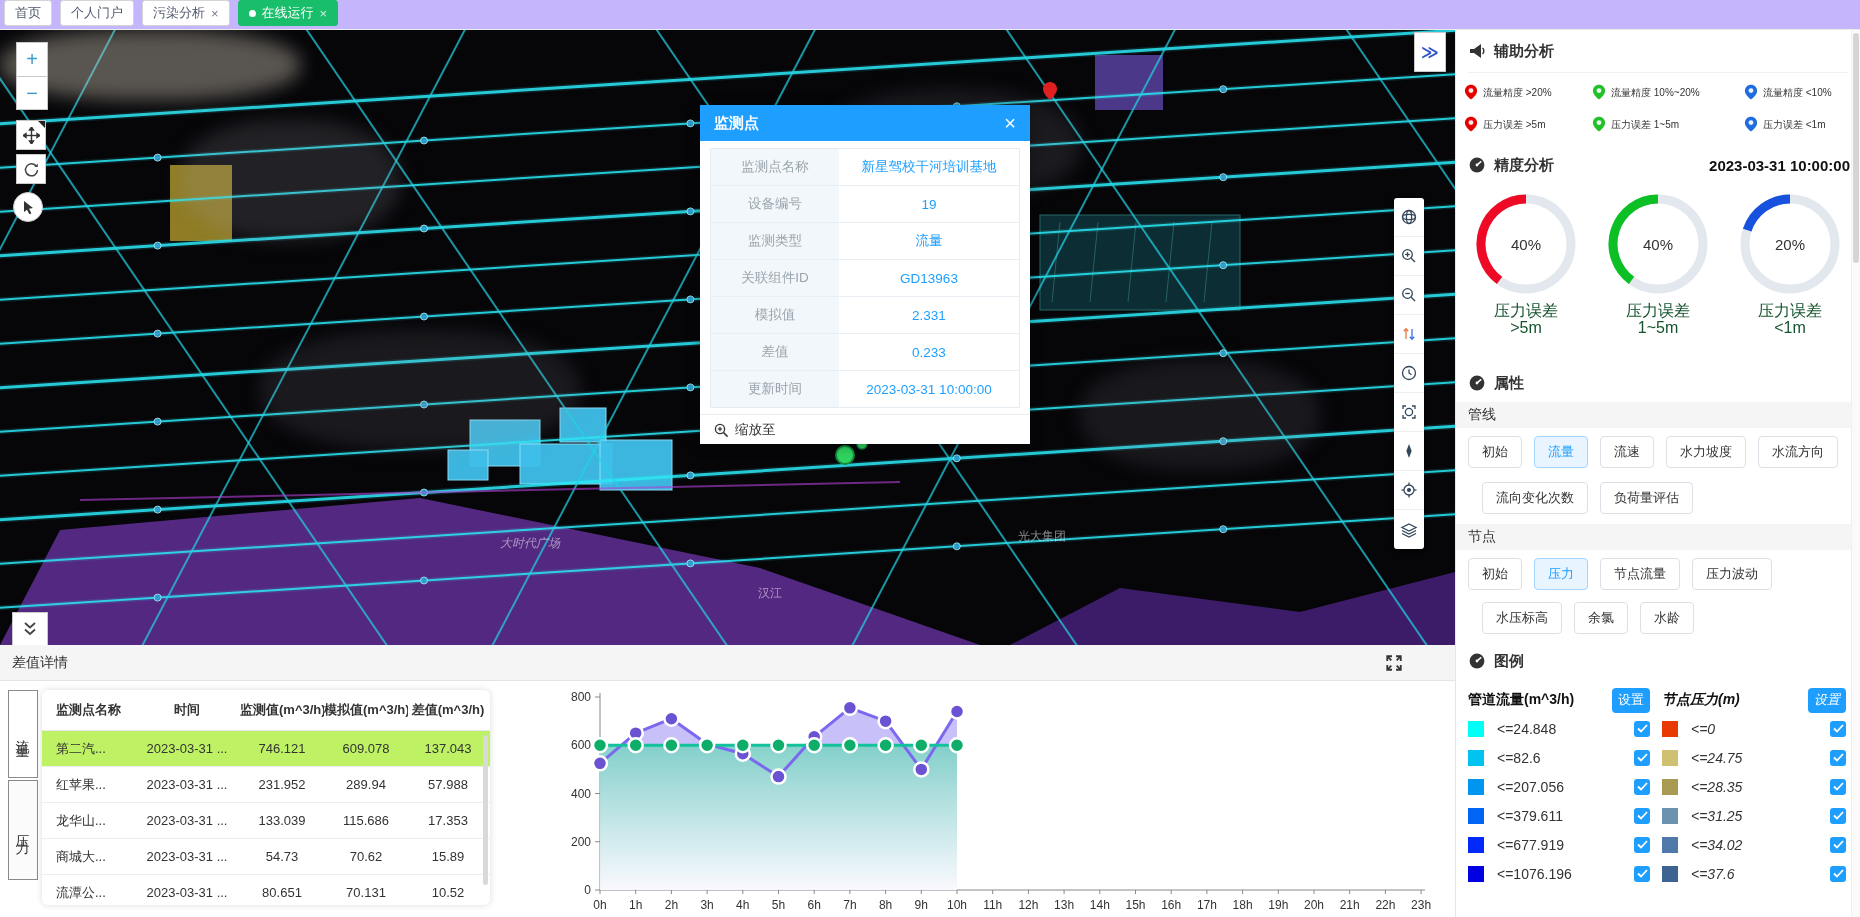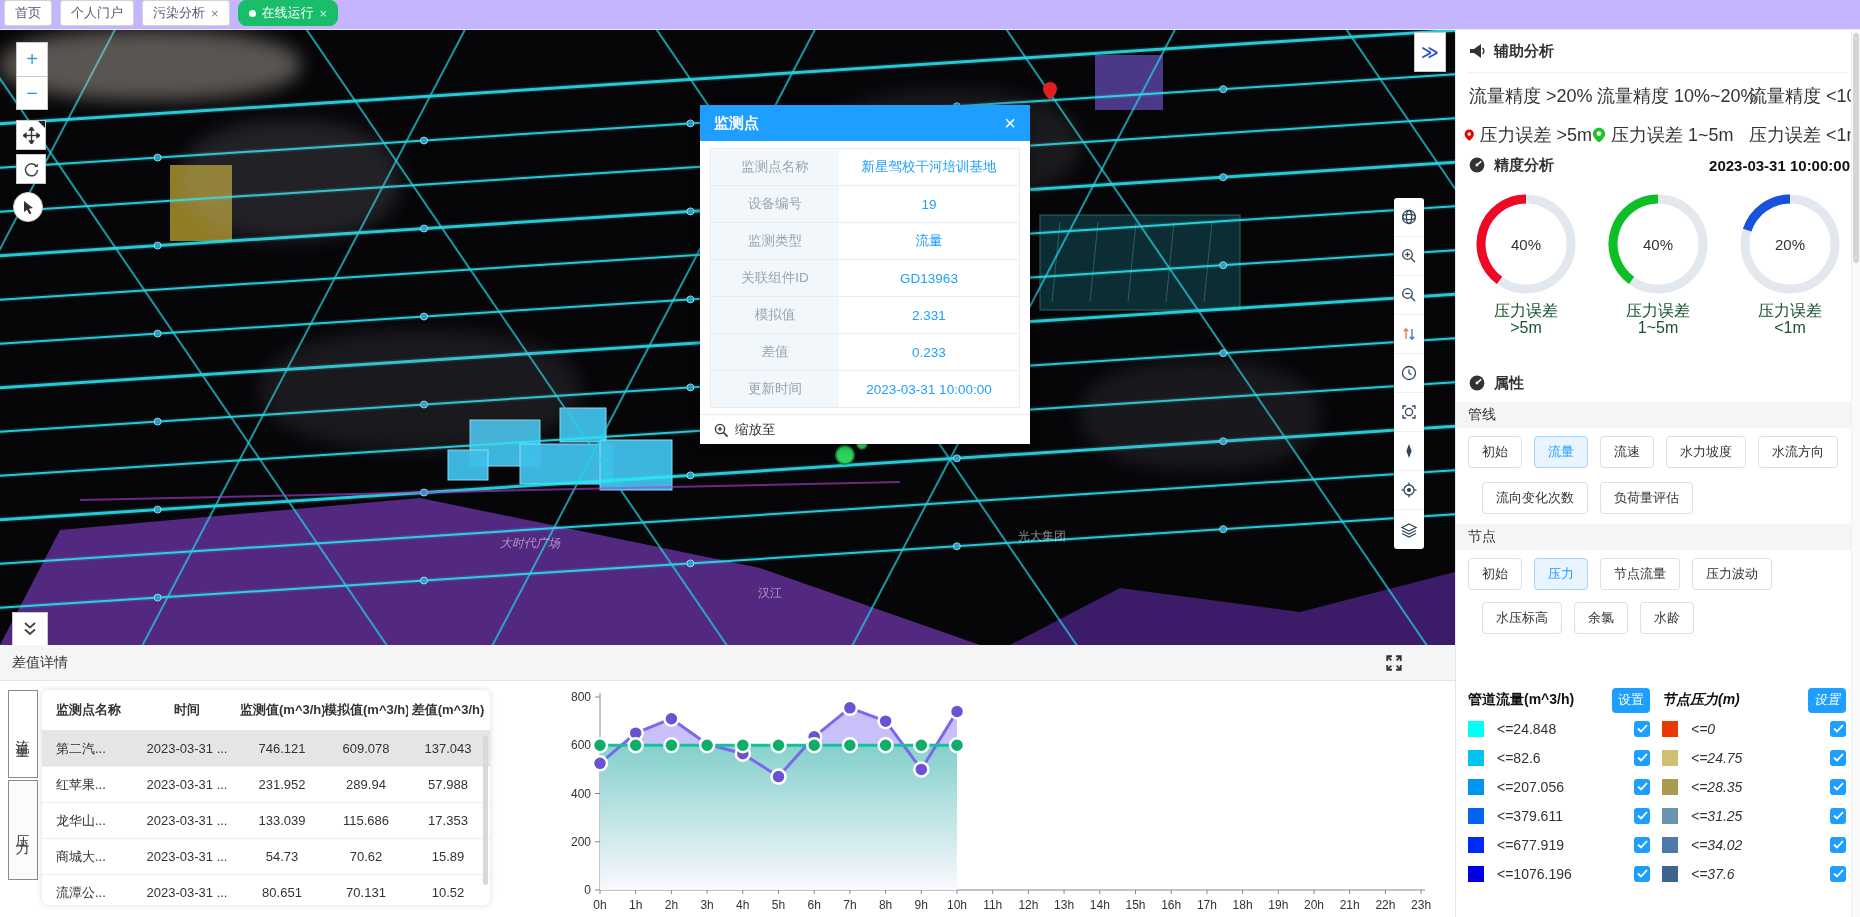--- a/index.html
+++ b/index.html
@@ -4,21 +4,21 @@
 <style>
   html,body{margin:0;padding:0;width:1860px;height:917px;overflow:hidden;
     font-family:"Liberation Sans","DejaVu Sans",sans-serif;background:#fff;}
   .app{position:relative;width:1860px;height:917px;}
 
   
   .tabbar{position:absolute;left:0;top:0;width:1860px;height:30px;background:#c4b5fd;
     border-bottom:1px solid #ececec;display:flex;gap:8px;padding-left:4px;box-sizing:border-box;z-index:30;}
   .tab{height:24px;padding:0 10px;border:1px solid #d4d4d4;border-radius:3px;display:inline-flex;
     align-items:center;gap:6px;font-size:13px;color:#515a6e;background:#fff;cursor:default;white-space:nowrap;}
-  .tab.active{background:#19be6b;border-color:#19be6b;color:#fff;border-radius:8px;}
+  .tab.active{background:#19be6b;border-color:#19be6b;color:#fff;}
   .tab .dot{width:7px;height:7px;border-radius:50%;background:#fff;}
   .tab .close{font-size:13px;line-height:1;opacity:.8;}
 
   
   .map{position:absolute;left:0;top:30px;width:1455px;height:615px;background:#060609;overflow:hidden;}
   .patch{position:absolute;filter:blur(9px);border-radius:45%;}
   .map-label{position:absolute;color:rgba(255,255,255,.5);font-size:12px;white-space:nowrap;z-index:3;}
 
   .mapbtn{position:absolute;background:#fff;border:1px solid #c9c9c9;display:flex;align-items:center;
     justify-content:center;box-sizing:border-box;z-index:6;cursor:pointer;}
@@ -67,36 +67,36 @@
   .vtab{position:absolute;left:8px;width:30px;border:1px solid #8a8a8a;background:#fff;display:flex;
     align-items:center;justify-content:center;writing-mode:vertical-rl;text-orientation:upright;
     font-size:14px;color:#333;letter-spacing:6px;box-sizing:border-box;cursor:pointer;}
   .vtab.t1{top:45px;height:88px;}
   .vtab.t2{top:135px;height:100px;background:#fbfbfb;}
 
   .tcard{position:absolute;left:42px;top:45px;width:448px;height:215px;background:#fff;border-radius:6px;
     box-shadow:0 0 7px rgba(0,0,0,.14);overflow:hidden;}
   .trow{display:flex;height:35px;align-items:center;border-bottom:1px solid #ededed;font-size:13px;color:#333;}
   .trow.head{height:40px;font-weight:bold;border-bottom:1px solid #e6e6e6;}
-  .trow.selected{background:#e5e5e5;}
+  .trow.selected{background:#bef264;}
   .tc{box-sizing:border-box;text-align:center;overflow:hidden;white-space:nowrap;}
   .tc.c0{width:92px;text-align:left;padding-left:14px;}
   .tc.c1{width:106px;}.tc.c2{width:84px;}.tc.c3{width:84px;}.tc.c4{width:80px;}
   .tscroll{position:absolute;right:2px;top:45px;width:5px;height:150px;background:#d9d9d9;border-radius:3px;}
 
   .chart-wrap{position:absolute;left:495px;top:37px;width:950px;height:233px;}
 
   
   .sidebar{position:absolute;left:1455px;top:30px;width:405px;height:887px;background:#fff;
     border-left:1px solid #e6e6e6;box-sizing:border-box;overflow:hidden;z-index:9;}
   .sb-abs{position:absolute;}
   .sec-head{display:flex;align-items:center;gap:8px;font-size:15px;font-weight:bold;color:#333;}
   .aux-head{left:12px;top:0;width:380px;height:42px;border-bottom:1px solid #f0f0f0;}
   .aux-legend{left:8px;top:54px;width:392px;display:grid;grid-template-columns:128px 152px 110px;
-    row-gap:15px;font-size:18px;color:#333;}
+    row-gap:15px;font-size:10px;color:#333;}
   .aux-legend .li{display:flex;align-items:center;gap:5px;white-space:nowrap;}
   .acc-head{left:12px;top:120px;width:382px;height:30px;}
   .acc-time{margin-left:auto;font-size:15px;font-weight:bold;color:#111;}
   .gauges{left:4px;top:160px;width:398px;display:flex;}
   .gauge{width:132px;text-align:center;}
   .gauge .glbl{font-size:16px;color:#14532d;line-height:17px;}
   .attr-head{left:12px;top:338px;width:380px;height:30px;}
   .gbar{left:0;top:0;width:397px;height:26px;background:#f5f5f5;font-size:14px;color:#333;
     display:flex;align-items:center;padding-left:12px;box-sizing:border-box;}
   .btnrow{display:flex;gap:12px;position:absolute;}
@@ -684,20 +684,28 @@
           <div class="abtn">节点流量</div>
           <div class="abtn">压力波动</div>
         </div>
         <div class="btnrow" style="top: 572px; left: 26px;">
           <div class="abtn">水压标高</div>
           <div class="abtn">余氯</div>
           <div class="abtn">水龄</div>
         </div>
       </div>
 
+    <div class="sb-abs sec-head leg-head">
+      <svg width="18" height="18" viewBox="0 0 18 18">
+        <circle cx="9" cy="9" r="7.4" fill="#333"></circle>
+        <line x1="9" y1="9" x2="13.2" y2="5.4" stroke="#fff" stroke-width="1.6"></line>
+        <circle cx="9" cy="9" r="1.4" fill="#fff"></circle>
+      </svg>
+      <span>图例</span>
+    </div>
     <div id="legend-cols">
         <div class="legcol" style="left: 12px; width: 182px;">
           <div class="lhead">
             <span>管道流量(m^3/h)</span>
             <div class="setbtn">设置</div>
           </div>
           <div class="legitems">
             <div class="legit">
               <span class="sw" style="background: rgb(0, 255, 246);"></span>
               <span>&lt;=24.848</span>

